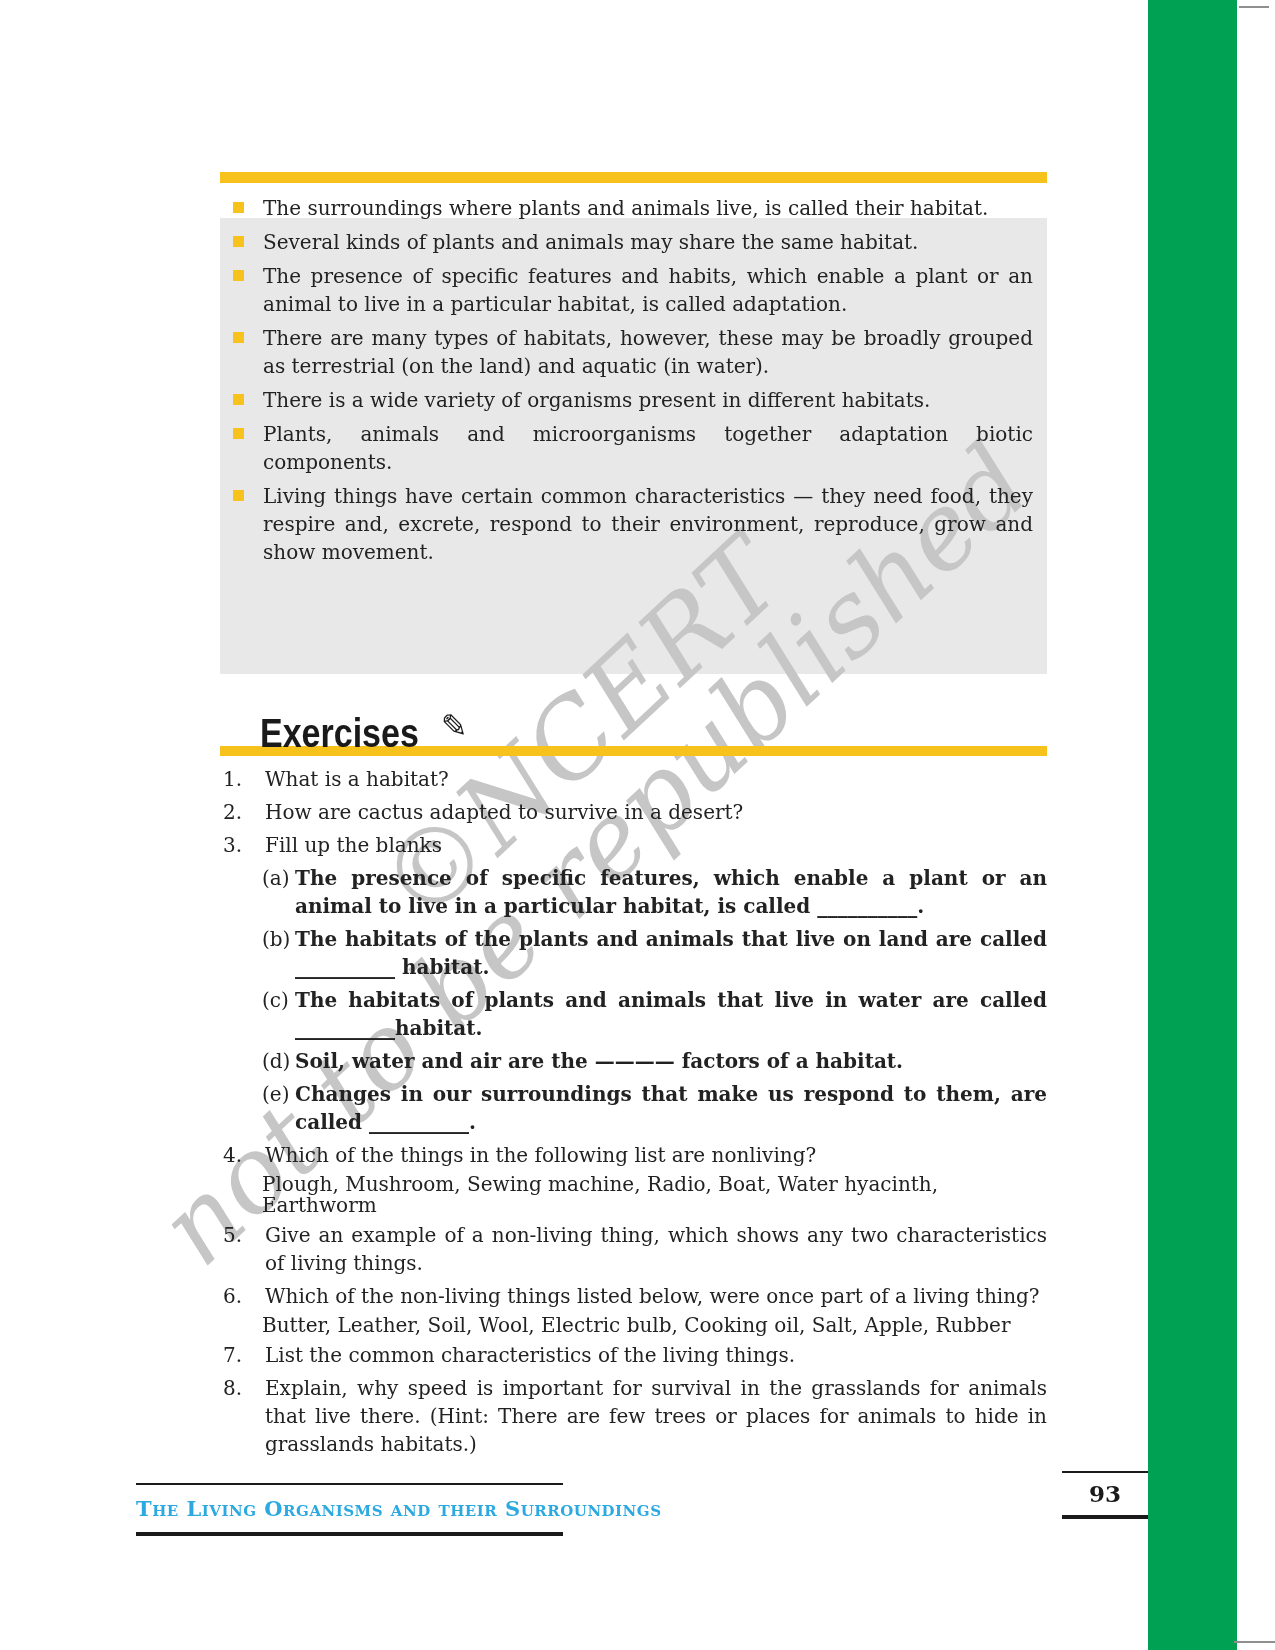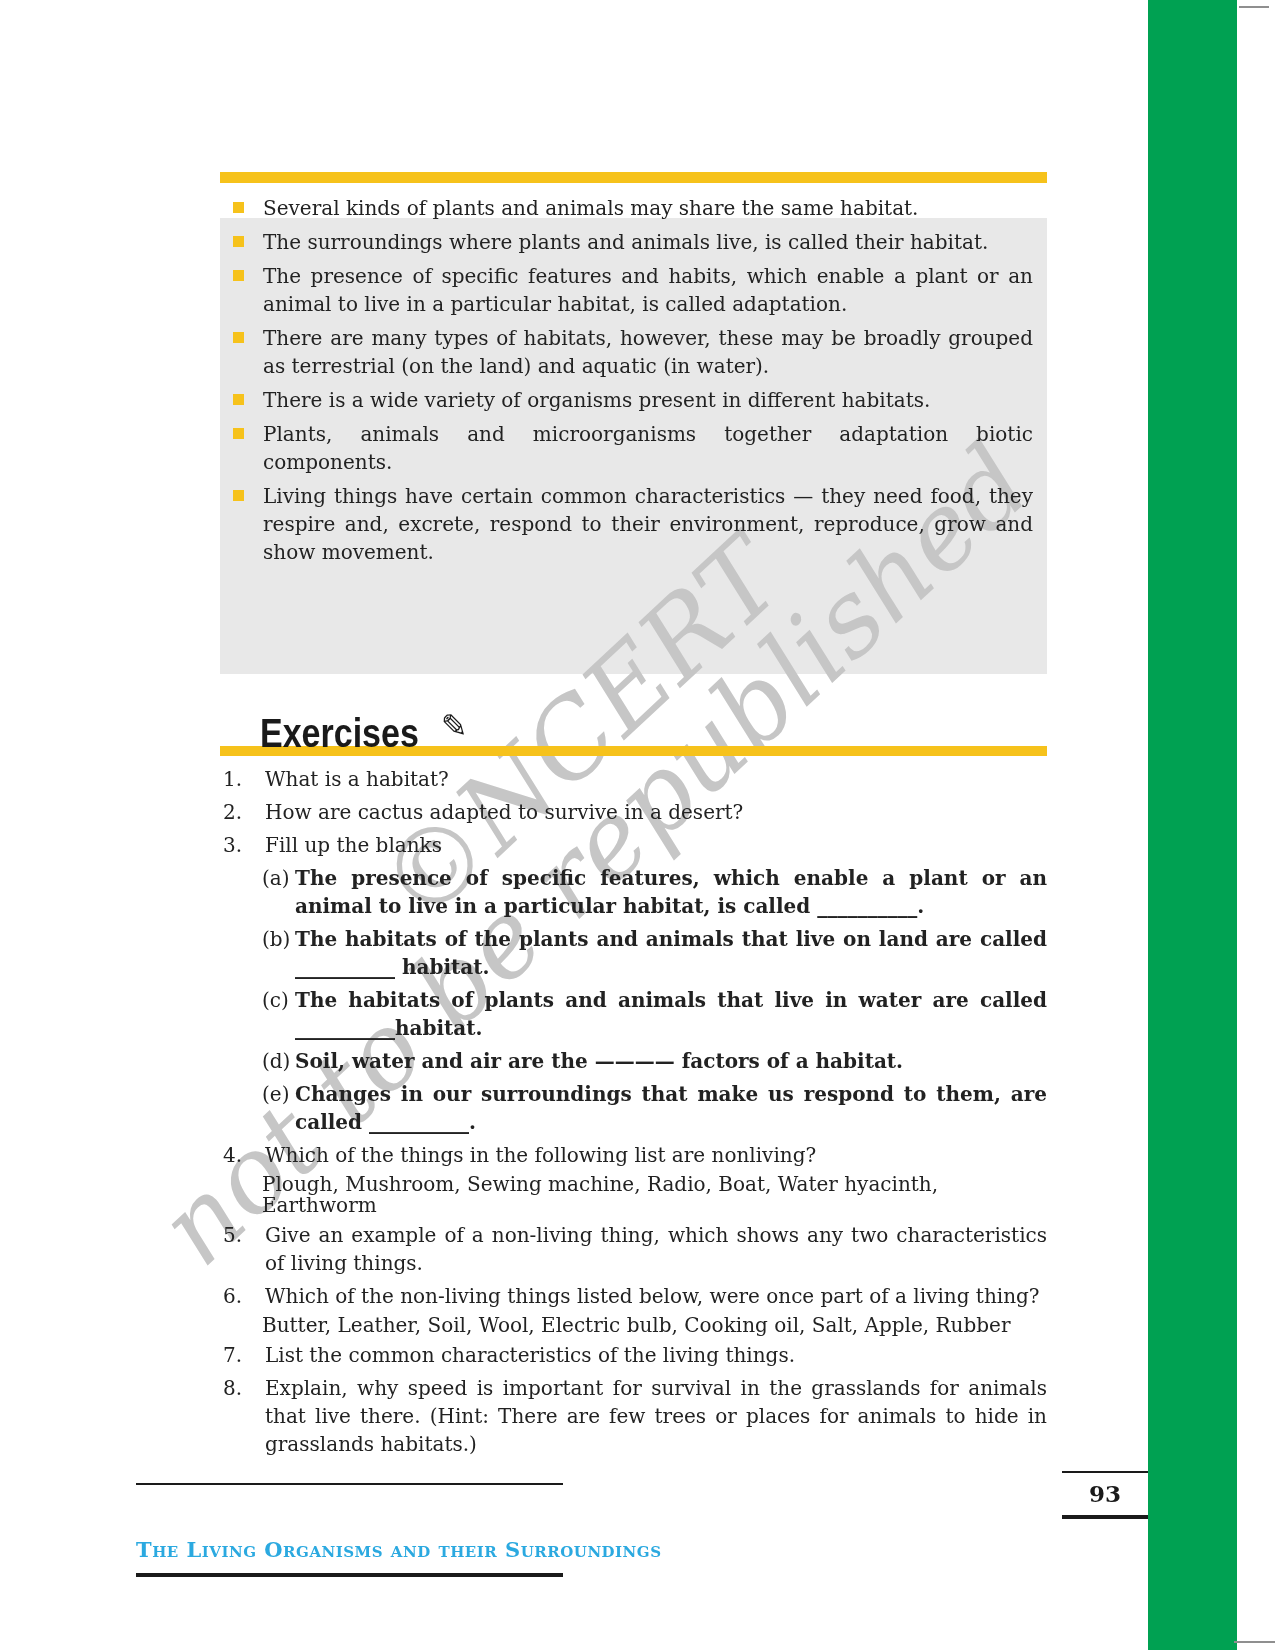--- a/index.html
+++ b/index.html
@@ -48,21 +48,21 @@
   .sub-row{display:flex;margin-top:5px;margin-left:42px;}
   .sub-label{flex:0 0 33px;font-size:20px;line-height:28px;}
   .sub-text{margin:0;width:752px;font-size:20px;line-height:28px;text-align:justify;font-weight:bold;}
   .extra-row{margin-top:5px;margin-left:42px;font-size:20px;line-height:21px;}
 
   
   .footer-left{position:absolute;left:136px;top:1483px;width:427px;z-index:3;}
   .fl-top{height:2px;background:#1a1a1a;}
   .fl-text{padding:12px 0 11px 0;font-family:"DejaVu Serif","Liberation Serif",serif;
            font-variant:small-caps;font-weight:bold;font-size:21px;line-height:24px;
-           color:#2BA9E0;letter-spacing:0.5px;white-space:nowrap;margin-top:41px;}
+           color:#2BA9E0;letter-spacing:0.5px;white-space:nowrap;}
   .fl-bottom{height:4px;background:#1a1a1a;}
   .footer-right{position:absolute;left:1062px;top:1471px;width:86px;text-align:center;z-index:3;}
   .fr-top{height:2px;background:#1a1a1a;}
   .fr-num{padding:6px 0;font-weight:bold;font-size:23px;line-height:30px;color:#1a1a1a;}
   .fr-bottom{height:4px;background:#1a1a1a;}
 </style>
 </head>
 <body>
 
 <div class="green-bar"></div>
@@ -72,25 +72,25 @@
 <div class="wm wm1">©NCERT</div>
 <div class="wm wm2">not to be republished</div>
 
 <div class="summary-bg" style="height:456px;"></div>
 
 <div class="summary-section">
   <div class="ybar"></div>
   <div class="summary-items">
     <div class="s-item">
       <span class="sq"></span>
-      <p class="s-text">Several kinds of plants and animals may share the same habitat.</p>
+      <p class="s-text">The surroundings where plants and animals live, is called their habitat.</p>
     </div>
     <div class="s-item">
       <span class="sq"></span>
-      <p class="s-text">The surroundings where plants and animals live, is called their habitat.</p>
+      <p class="s-text">Several kinds of plants and animals may share the same habitat.</p>
     </div>
     <div class="s-item">
       <span class="sq"></span>
       <p class="s-text">The presence of specific features and habits, which enable a plant or an animal to live in a particular habitat, is called adaptation.</p>
     </div>
     <div class="s-item">
       <span class="sq"></span>
       <p class="s-text">There are many types of habitats, however, these may be broadly grouped as terrestrial (on the land) and aquatic (in water).</p>
     </div>
     <div class="s-item">

